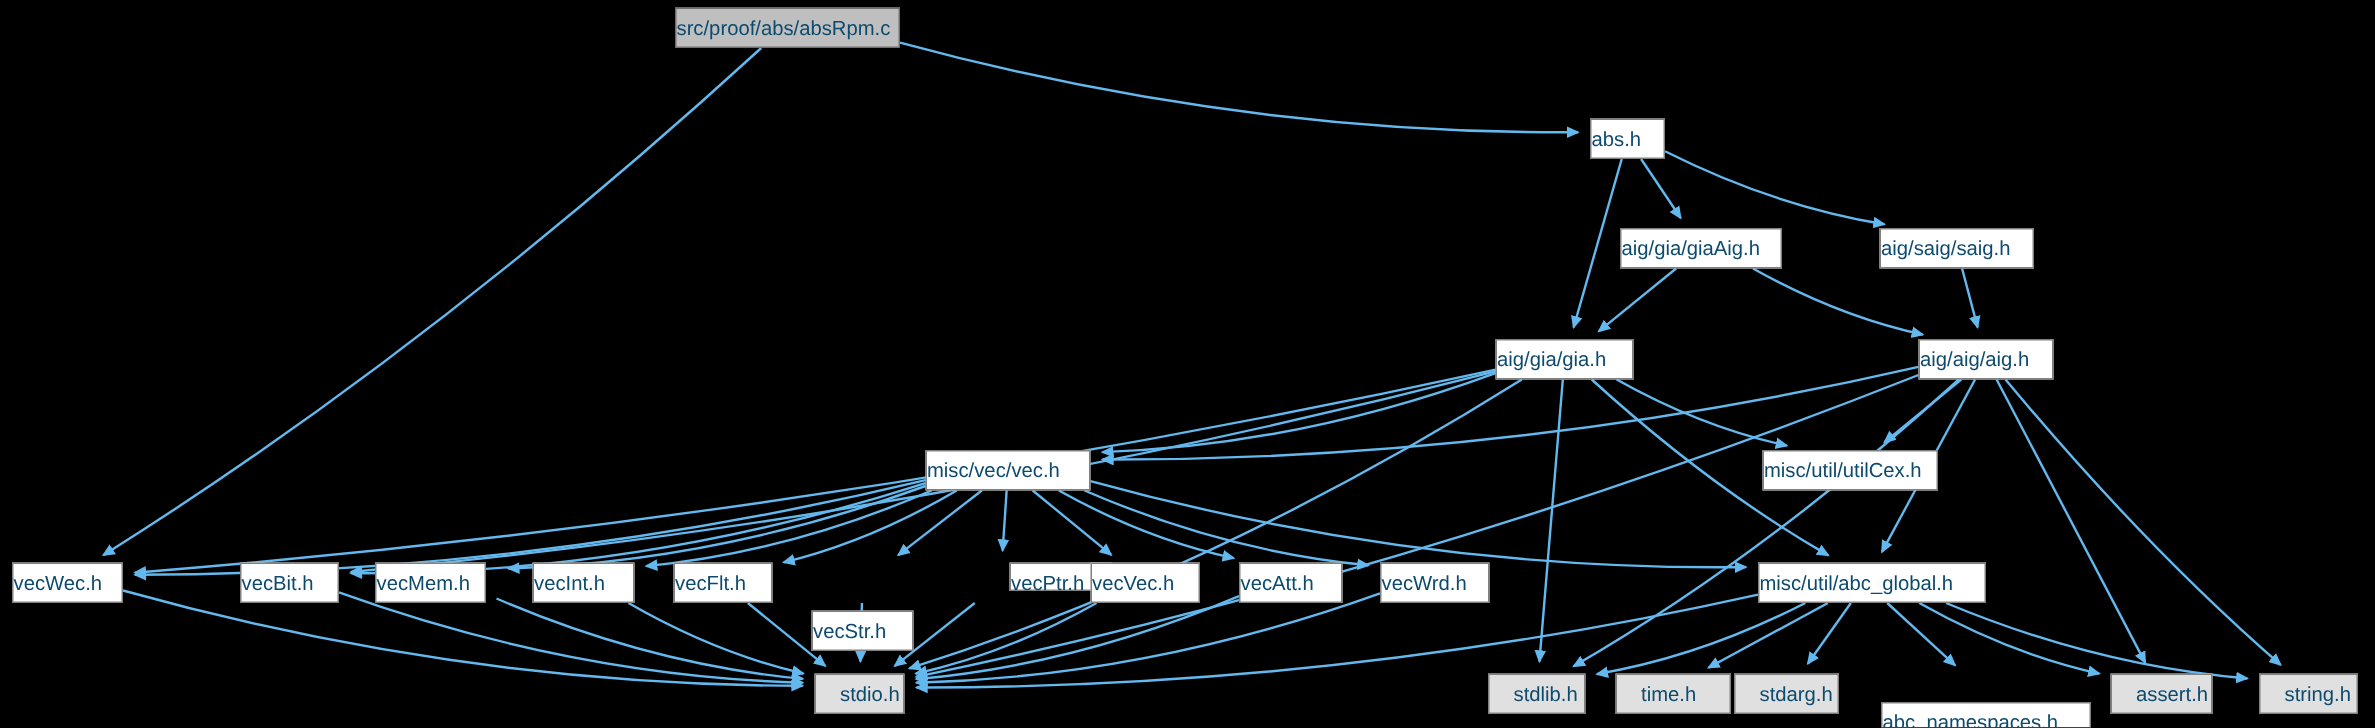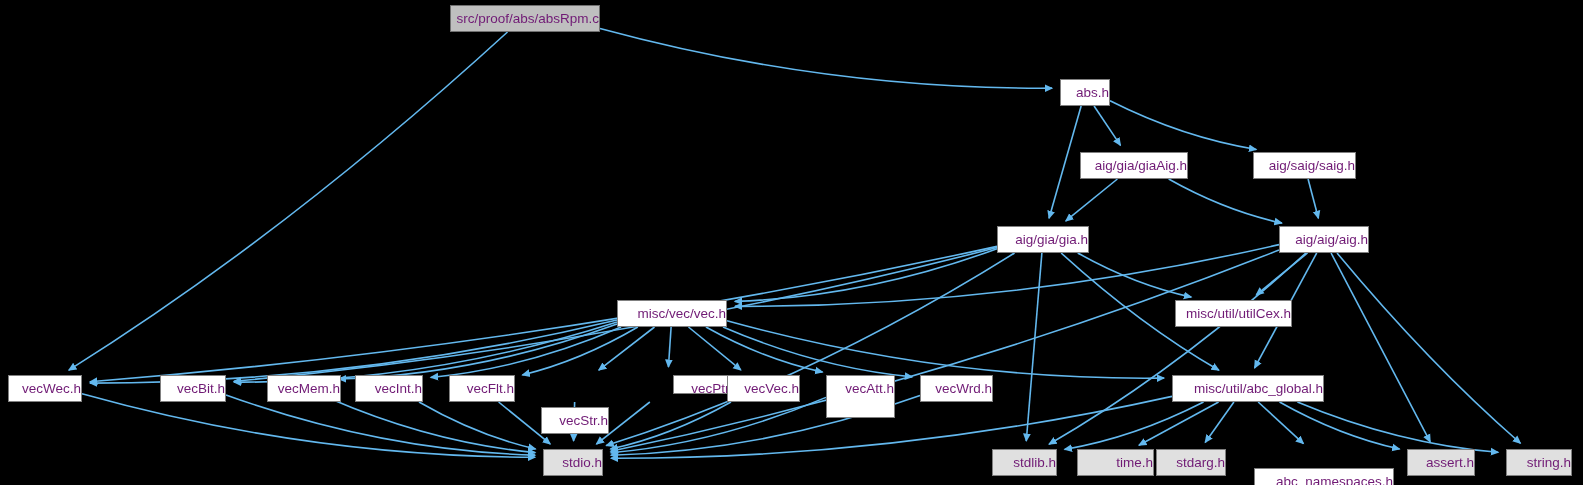--- a/index.html
+++ b/index.html
@@ -1,21 +1,21 @@
 <!DOCTYPE html>
 <html><head>
 <meta charset="utf-8">
 <style>
   html,body{margin:0;padding:0;background:#000;}
   #graph{position:relative;width:1583px;height:485px;background:#000;
          font-family:"Liberation Sans",sans-serif;overflow:hidden;}
   #edges{position:absolute;left:0;top:0;width:1583px;height:485px;}
   .node{position:absolute;box-sizing:border-box;
-        border:1px solid #808080;background:#ffffff;color:#701a75;
-        font-size:13.5px;line-height:25px;height:27px;text-align:right;
+        border:1px solid #808080;background:#ffffff;color:#0c4a6e;
+        font-size:13.5px;line-height:25px;height:27px;text-align:left;
         white-space:nowrap;z-index:5;}
   .node.gray{background:#e0e0e0;padding-left:16px;}
   .node.root{background:#bfbfbf;border-color:#707070;}
 </style>
 </head>
 <body>
 
 <div id="graph">
   <svg id="edges" viewBox="0 0 1583 485" xmlns="http://www.w3.org/2000/svg">
     <defs>
@@ -80,27 +80,27 @@
       <div class="node root" style="left: 450px; top: 5px; width: 150px; height: 27px;">src/proof/abs/absRpm.c</div>
       <div class="node" style="left: 1060px; top: 79px; width: 50px; height: 27px;">abs.h</div>
       <div class="node" style="left: 1080px; top: 152px; width: 108px; height: 27px;">aig/gia/giaAig.h</div>
       <div class="node" style="left: 1253px; top: 152px; width: 103px; height: 27px;">aig/saig/saig.h</div>
       <div class="node" style="left: 997px; top: 226px; width: 92px; height: 27px;">aig/gia/gia.h</div>
       <div class="node" style="left: 1279px; top: 226px; width: 90px; height: 27px;">aig/aig/aig.h</div>
       <div class="node" style="left: 617px; top: 300px; width: 110px; height: 27px;">misc/vec/vec.h</div>
       <div class="node" style="left: 1175px; top: 300px; width: 117px; height: 27px;">misc/util/utilCex.h</div>
       <div class="node" style="left: 8px; top: 375px; width: 74px; height: 27px;">vecWec.h</div>
       <div class="node" style="left: 160px; top: 375px; width: 66px; height: 27px;">vecBit.h</div>
-      <div class="node" style="left: 250px; top: 375px; width: 74px; height: 27px; margin-left: 17px;">vecMem.h</div>
+      <div class="node" style="left: 250px; top: 375px; width: 74px; height: 27px;">vecMem.h</div>
       <div class="node" style="left: 355px; top: 375px; width: 68px; height: 27px;">vecInt.h</div>
-      <div class="node" style="left: 449px; top: 375px; width: 66px; height: 27px; padding-left: 16px;">vecFlt.h</div>
+      <div class="node" style="left: 449px; top: 375px; width: 66px; height: 27px;">vecFlt.h</div>
       <div class="node" style="left: 541px; top: 375px; width: 68px; height: 27px; margin-top: 32px;">vecStr.h</div>
       <div class="node" style="left: 633px; top: 375px; width: 68px; height: 19px; margin-left: 40px;">vecPtr.h</div>
       <div class="node" style="left: 727px; top: 375px; width: 73px; height: 27px;">vecVec.h</div>
-      <div class="node" style="left: 826px; top: 375px; width: 69px; height: 43px;">vecAtt.h</div>
+      <div class="node" style="left: 826px; top: 375px; width: 69px; height: 27px;">vecAtt.h</div>
       <div class="node" style="left: 920px; top: 375px; width: 73px; height: 27px;">vecWrd.h</div>
       <div class="node" style="left: 1172px; top: 375px; width: 152px; height: 27px;">misc/util/abc_global.h</div>
       <div class="node gray" style="left: 543px; top: 449px; width: 60px; height: 27px;">stdio.h</div>
       <div class="node gray" style="left: 992px; top: 449px; width: 65px; height: 27px;">stdlib.h</div>
       <div class="node gray" style="left: 1077px; top: 449px; width: 77px; height: 27px;">time.h</div>
       <div class="node gray" style="left: 1156px; top: 449px; width: 70px; height: 27px;">stdarg.h</div>
       <div class="node" style="left: 1254px; top: 449px; width: 140px; height: 27px; margin-top: 19px;">abc_namespaces.h</div>
       <div class="node gray" style="left: 1407px; top: 449px; width: 68px; height: 27px;">assert.h</div>
       <div class="node gray" style="left: 1506px; top: 449px; width: 66px; height: 27px;">string.h</div>
     </div>

